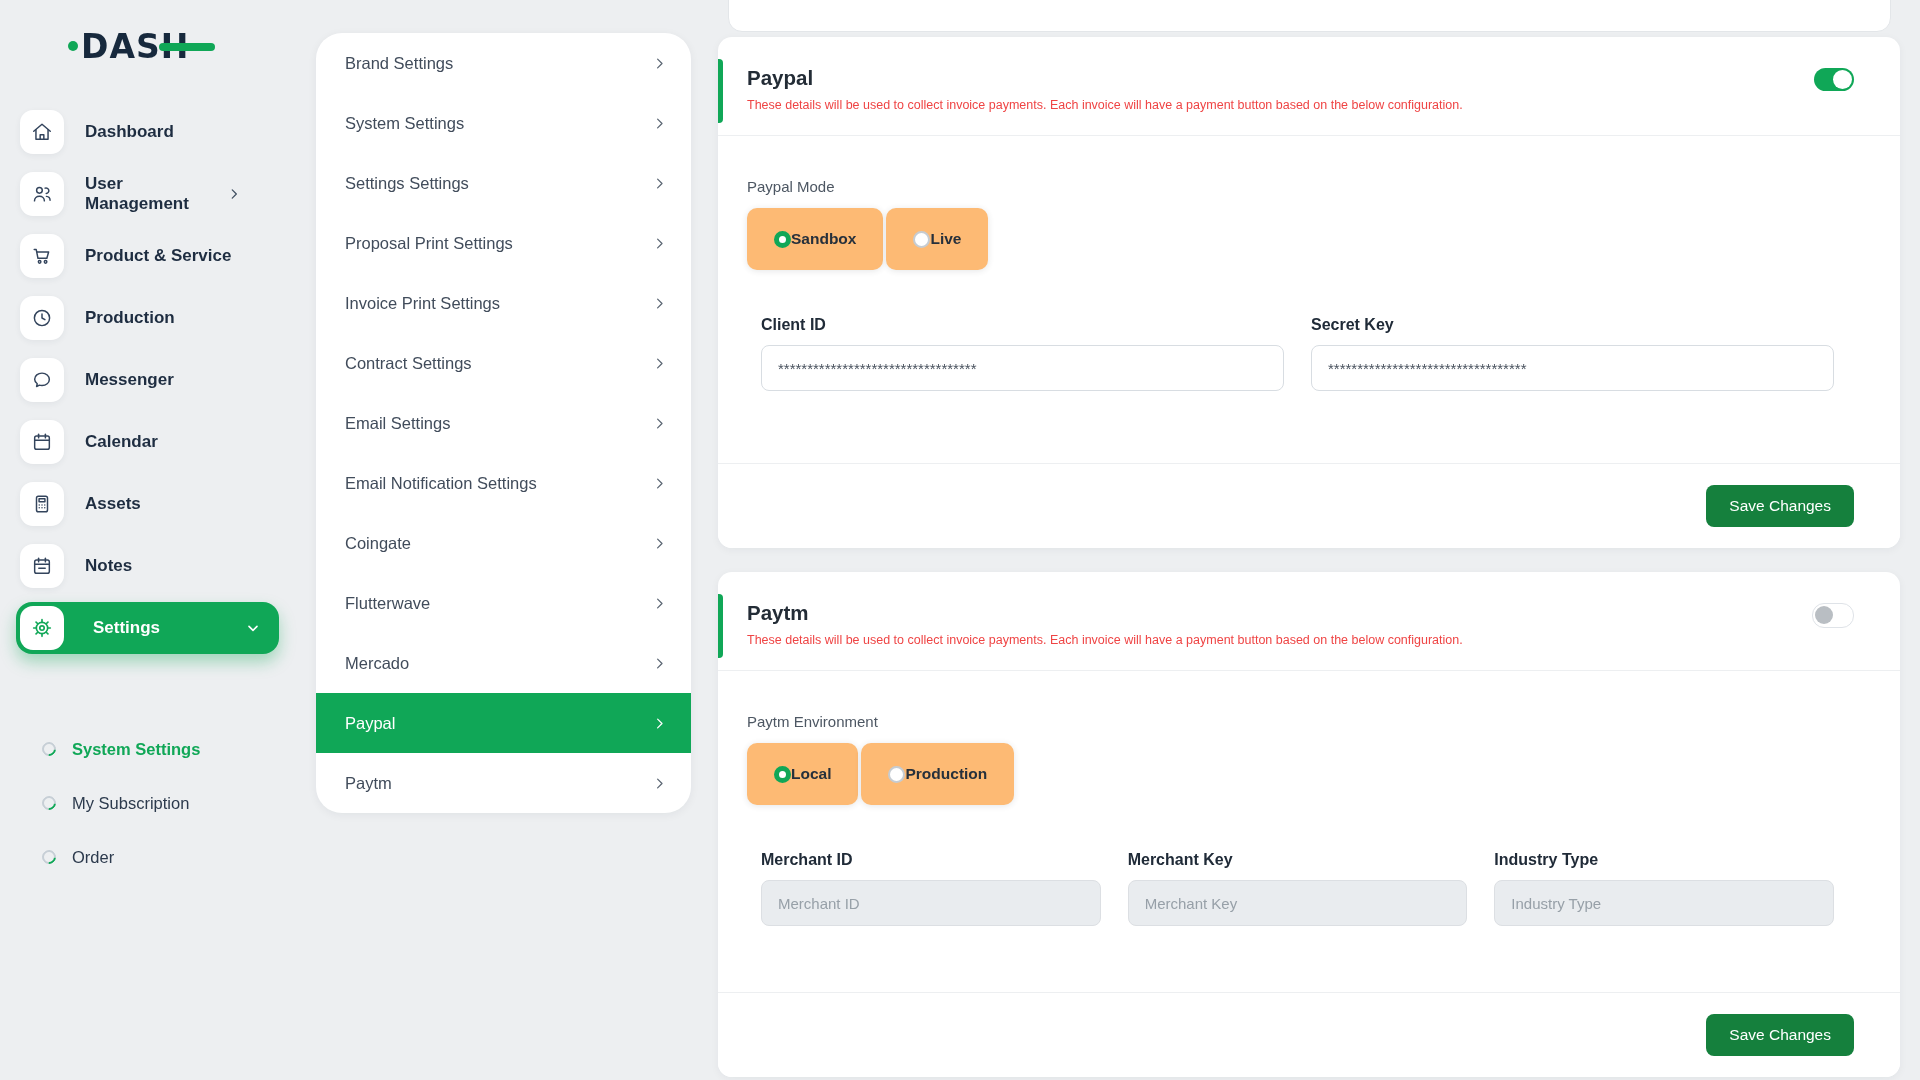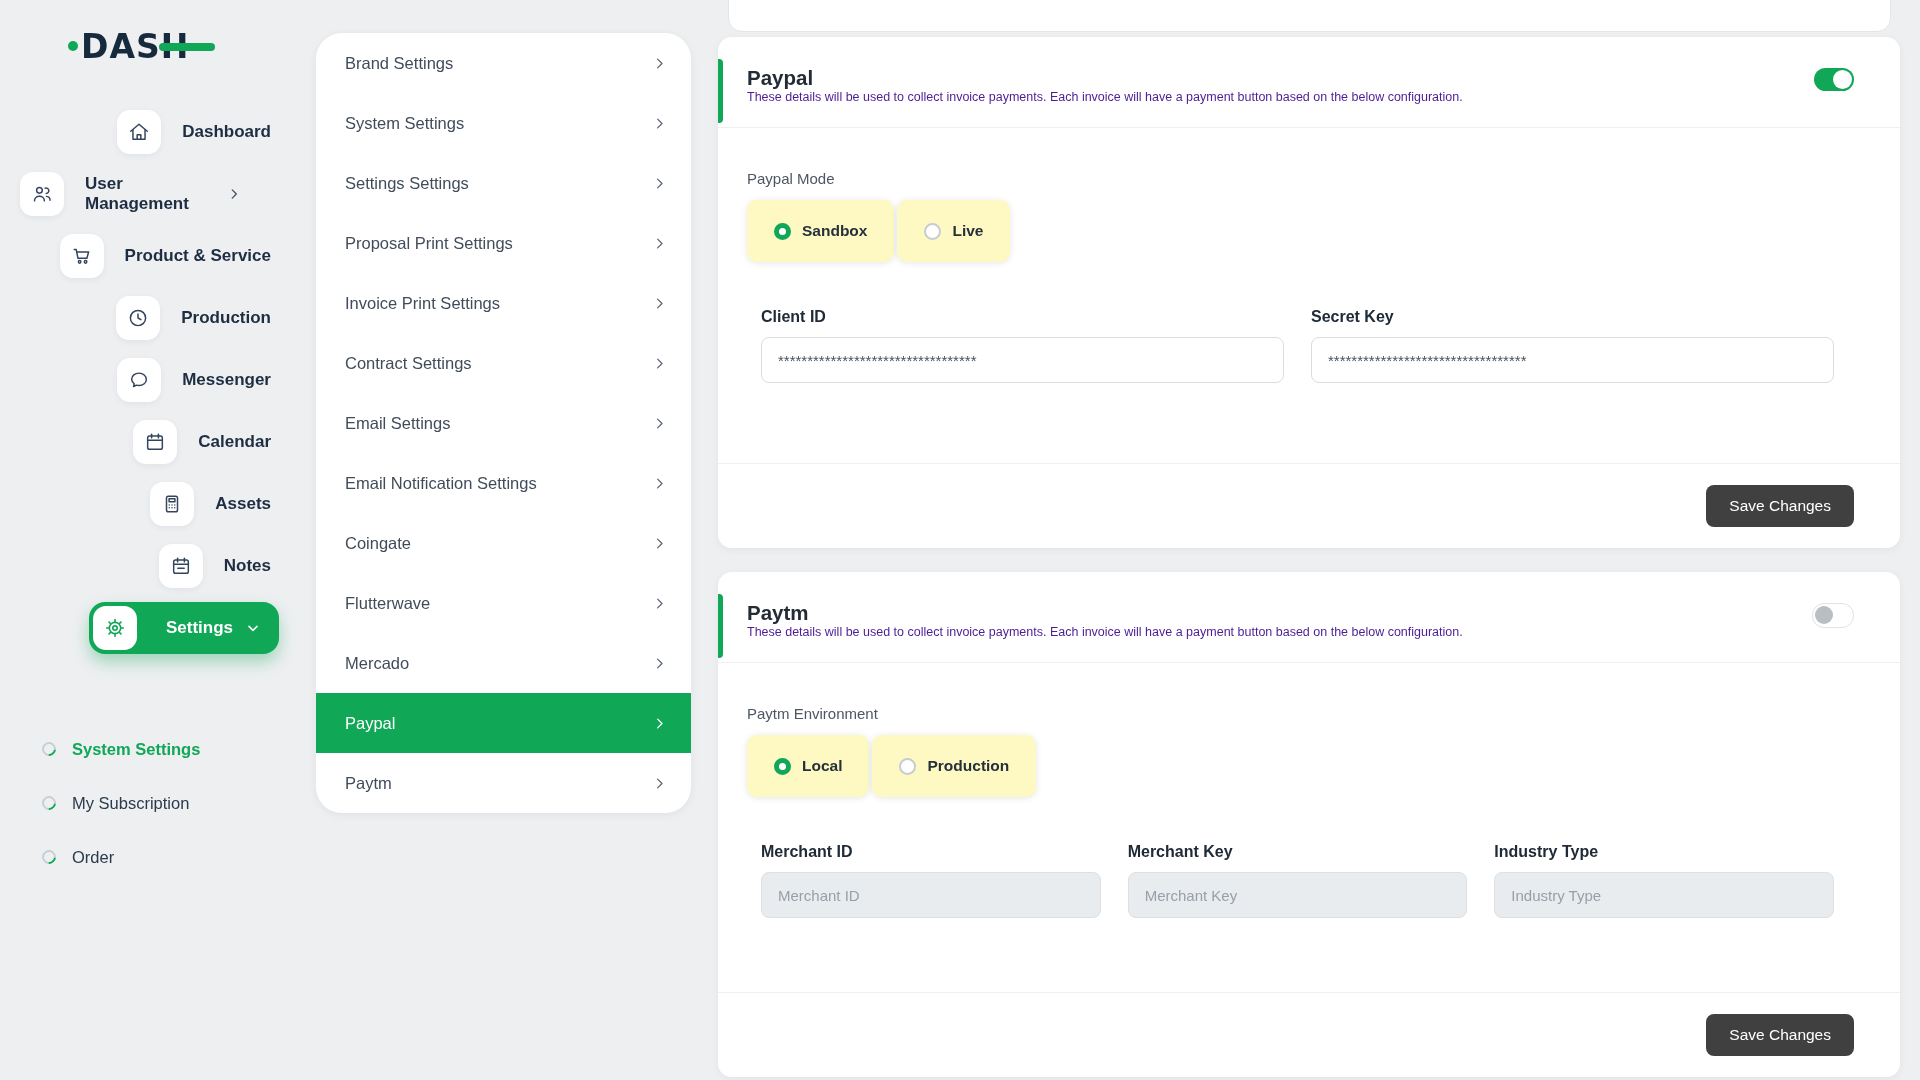--- a/index.html
+++ b/index.html
@@ -6,21 +6,21 @@
   .screen{position:relative;width:1920px;height:1080px;background:#edeff1;overflow:hidden;
           font-family:"Liberation Sans",sans-serif;color:#223;}
 
   
   .sidebar{position:absolute;left:0;top:0;width:285px;height:100%;}
   .logo{position:absolute;left:68px;top:26px;display:flex;align-items:center;height:40px;}
   .logo-dot{width:10px;height:10px;border-radius:50%;background:#10a757;margin-right:3px;}
   .logo-text{font-family:"DejaVu Sans",sans-serif;font-size:33px;font-weight:800;color:#17293d;letter-spacing:1px;}
   .logo-bar{width:56px;height:8px;border-radius:4px;background:#10a757;margin-left:-30px;position:relative;z-index:2;top:1px;}
 
-  .nav{position:absolute;left:20px;right:14px;top:110px;display:flex;flex-direction:column;gap:18px;align-items:flex-end;}
+  .nav{position:absolute;left:20px;right:14px;top:110px;display:flex;flex-direction:column;gap:18px;}
   .nav-item{display:flex;align-items:center;height:44px;cursor:pointer;}
   .icon-box{width:44px;height:44px;background:#fff;border-radius:13px;display:flex;align-items:center;justify-content:center;
             color:#33445c;box-shadow:0 2px 6px rgba(30,45,60,.06);flex:0 0 44px;}
   .nav-label{margin-left:21px;font-size:17px;font-weight:600;color:#1e2d41;}
   .nav-chev{margin-left:auto;margin-right:30px;color:#415062;display:flex;}
   .nav-item.active{background:#10a757;border-radius:16px;padding:4px 12px 4px 4px;margin:-4px -8px -4px -4px;
                    box-shadow:0 8px 16px rgba(16,167,87,.35);gap:12px;}
   .nav-item.active .icon-box{color:#10a757;box-shadow:none;}
   .nav-item.active .nav-label{color:#fff;margin-left:17px;}
   .nav-item.active .nav-chev{color:#fff;margin-right:6px;}
@@ -45,50 +45,50 @@
   .top-strip{position:absolute;left:10px;right:9px;top:-14px;height:44px;background:#fff;
              border:1px solid #e3e6e9;border-radius:0 0 14px 14px;}
 
   .card{position:absolute;left:0;width:1182px;background:#fff;border-radius:14px;box-shadow:0 2px 8px rgba(25,40,55,.05);overflow:hidden;}
   .card.paypal{top:37px;height:511px;}
   .card.paytm{top:572px;height:505px;}
 
   .card-head{position:relative;padding:29px 46px 23px 29px;border-bottom:1px solid #edeff1;}
   .accent{position:absolute;left:0;top:22px;width:5px;height:64px;background:#10a757;border-radius:0 4px 4px 0;}
   .card-title{font-size:20.5px;font-weight:700;color:#232c36;}
-  .card-desc{font-size:12.5px;color:#4c1d95;}
+  .card-desc{margin-top:8px;font-size:12.5px;color:#ef4444;}
 
   .toggle{position:absolute;right:46px;top:31px;width:40px;height:23px;border-radius:12px;cursor:pointer;}
   .toggle .knob{position:absolute;border-radius:50%;}
   .toggle.on{background:#10a757;}
   .toggle.on .knob{right:2px;top:2px;width:19px;height:19px;background:#fff;}
   .toggle.off{background:#fff;border:1px solid #dfe3e8;}
   .toggle.off .knob{left:2px;top:2px;width:18px;height:18px;background:#b9bec3;}
 
   .card-body{padding:42px 66px 0 29px;}
   .mode-label{font-size:15px;color:#4d5763;}
   .chips{display:flex;gap:3px;margin-top:13px;}
-  .chip{height:62px;background:#fef9c3;border-radius:10px;box-shadow:0 1px 6px rgba(40,50,60,.12);
-        display:flex;align-items:center;gap:11px;padding:0 27px;font-size:15.5px;font-weight:600;color:#26303b;cursor:pointer;}
+  .chip{height:62px;background:#fdba74;border-radius:10px;box-shadow:0 1px 6px rgba(40,50,60,.12);
+        display:flex;align-items:center;padding:0 27px;font-size:15.5px;font-weight:600;color:#26303b;cursor:pointer;}
   .radio{width:17px;height:17px;border-radius:50%;box-sizing:border-box;background:#fff;flex:0 0 17px;}
   .radio.on{border:5px solid #10a757;}
   .radio.off{border:2px solid #c6ccd2;}
 
   .fields{display:grid;margin-top:46px;column-gap:27px;margin-left:14px;}
   .fields.two{grid-template-columns:1fr 1fr;}
   .fields.three{grid-template-columns:1fr 1fr 1fr;}
   .field-label{font-size:16px;font-weight:700;color:#202b38;}
   .input{display:block;margin-top:11px;height:46px;width:100%;box-sizing:border-box;border:1px solid #d8dde2;border-radius:8px;
          background:#fff;padding:0 16px;font-size:15px;color:#49525e;font-family:"Liberation Sans",sans-serif;outline:none;}
   .input:disabled{background:#e9ecef;border-color:#dcdfe3;color:#97a0a8;}
   .input::placeholder{color:#97a0a8;}
 
   .card-foot{position:absolute;left:0;right:0;bottom:0;border-top:1px solid #edeff1;padding:21px 46px;
              display:flex;justify-content:flex-end;background:#fff;}
-  .save-btn{height:42px;padding:0 23px;background:#404040;color:#fff;border:none;border-radius:8px;
+  .save-btn{height:42px;padding:0 23px;background:#15803d;color:#fff;border:none;border-radius:8px;
             font-size:15.5px;font-weight:500;font-family:"Liberation Sans",sans-serif;cursor:pointer;}
 
   svg{display:block;}
 </style>
 </head>
 <body>
 
 <div class="screen">
 
   <div class="sidebar">

